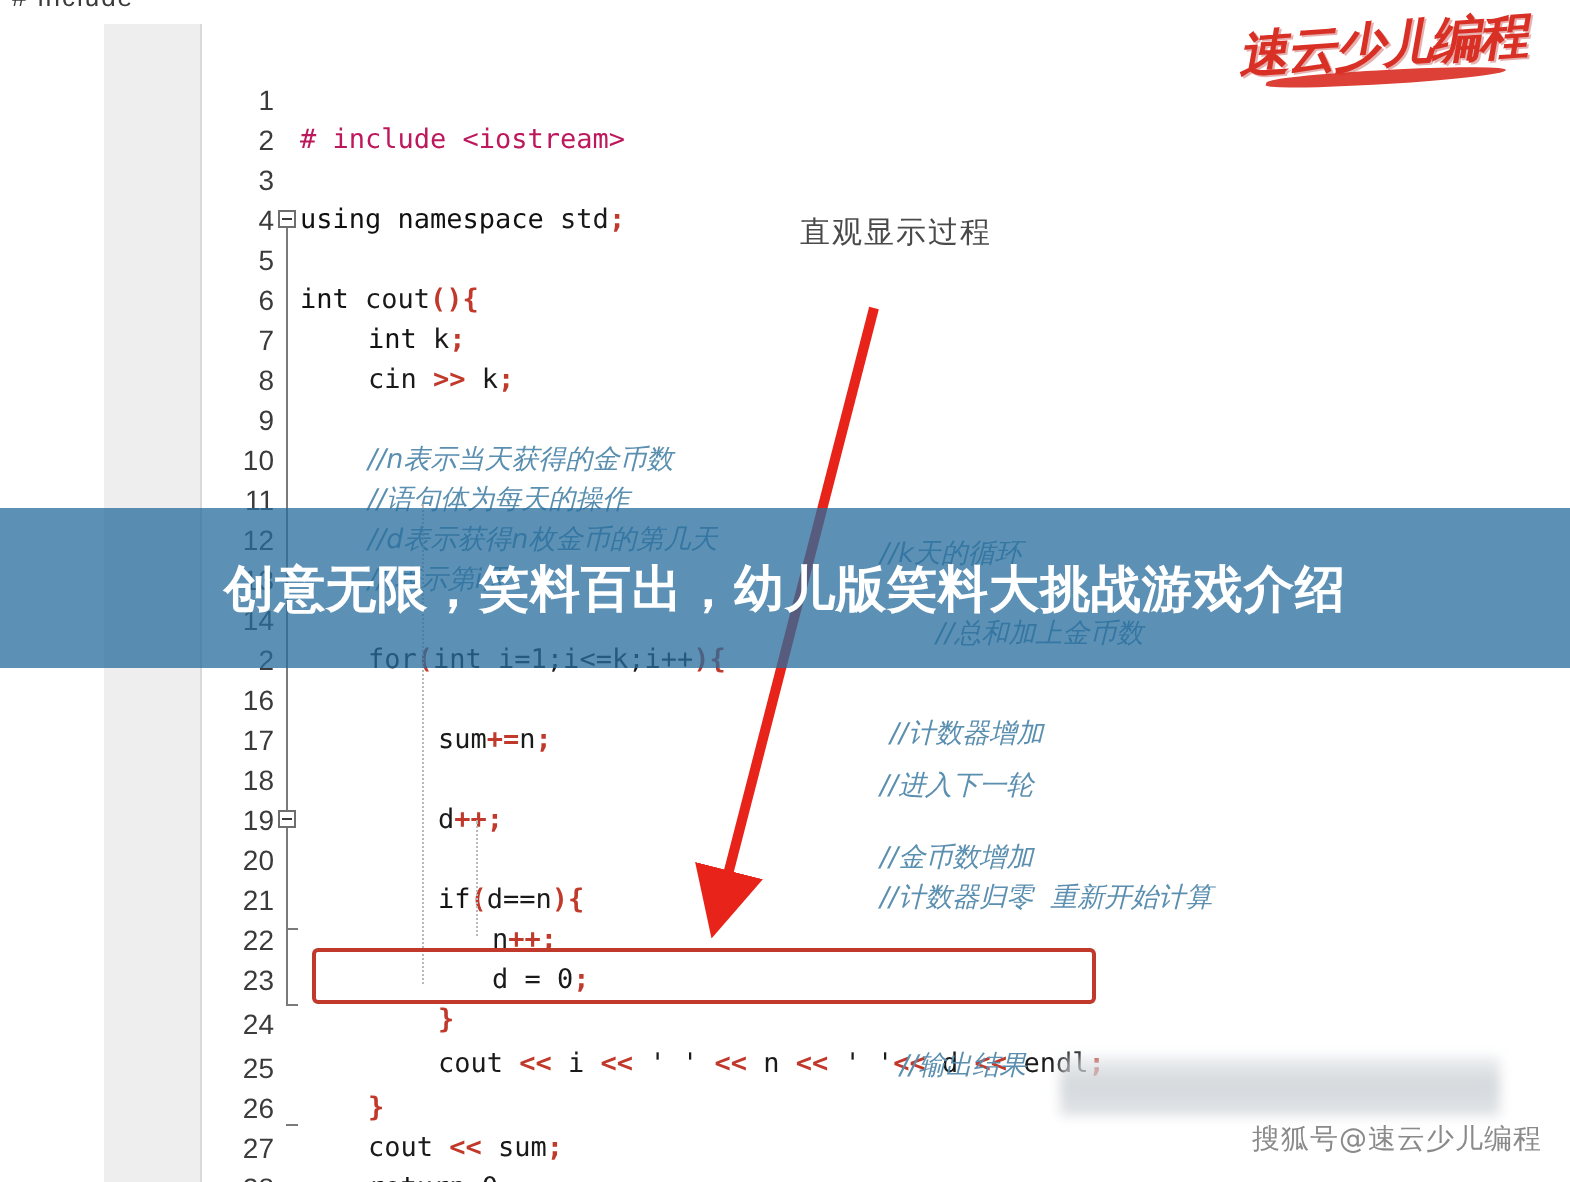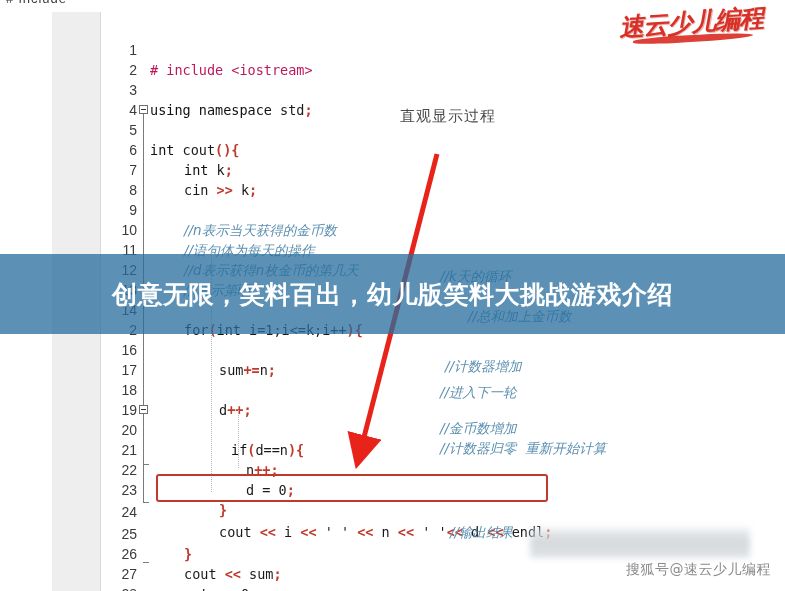--- a/index.html
+++ b/index.html
@@ -315,21 +315,21 @@
       </div>
       <div class="line" style="top:348px">
         <span class="lnum">18</span>
         <span class="ltext" style="left:118px"><span class="plain">d</span><span class="punct">++</span><span class="semi">;</span></span>
       </div>
       <div class="line" style="top:368px">
         <span class="lnum">19</span>
       </div>
       <div class="line" style="top:388px">
         <span class="lnum">20</span>
-        <span class="ltext" style="left:130px"><span class="kw">if</span><span class="punct">(</span><span class="plain">d==n</span><span class="punct">){</span></span>
+        <span class="ltext" style="left:118px"><span class="kw">if</span><span class="punct">(</span><span class="plain">d==n</span><span class="punct">){</span></span>
       </div>
       <div class="line" style="top:408px">
         <span class="lnum">21</span>
         <span class="ltext" style="left:145px"><span class="plain">n</span><span class="punct">++</span><span class="semi">;</span></span>
       </div>
       <div class="line" style="top:428px">
         <span class="lnum">22</span>
         <span class="ltext" style="left:145px"><span class="plain">d = </span><span class="num">0</span><span class="semi">;</span></span>
       </div>
       <div class="line" style="top:448px">

